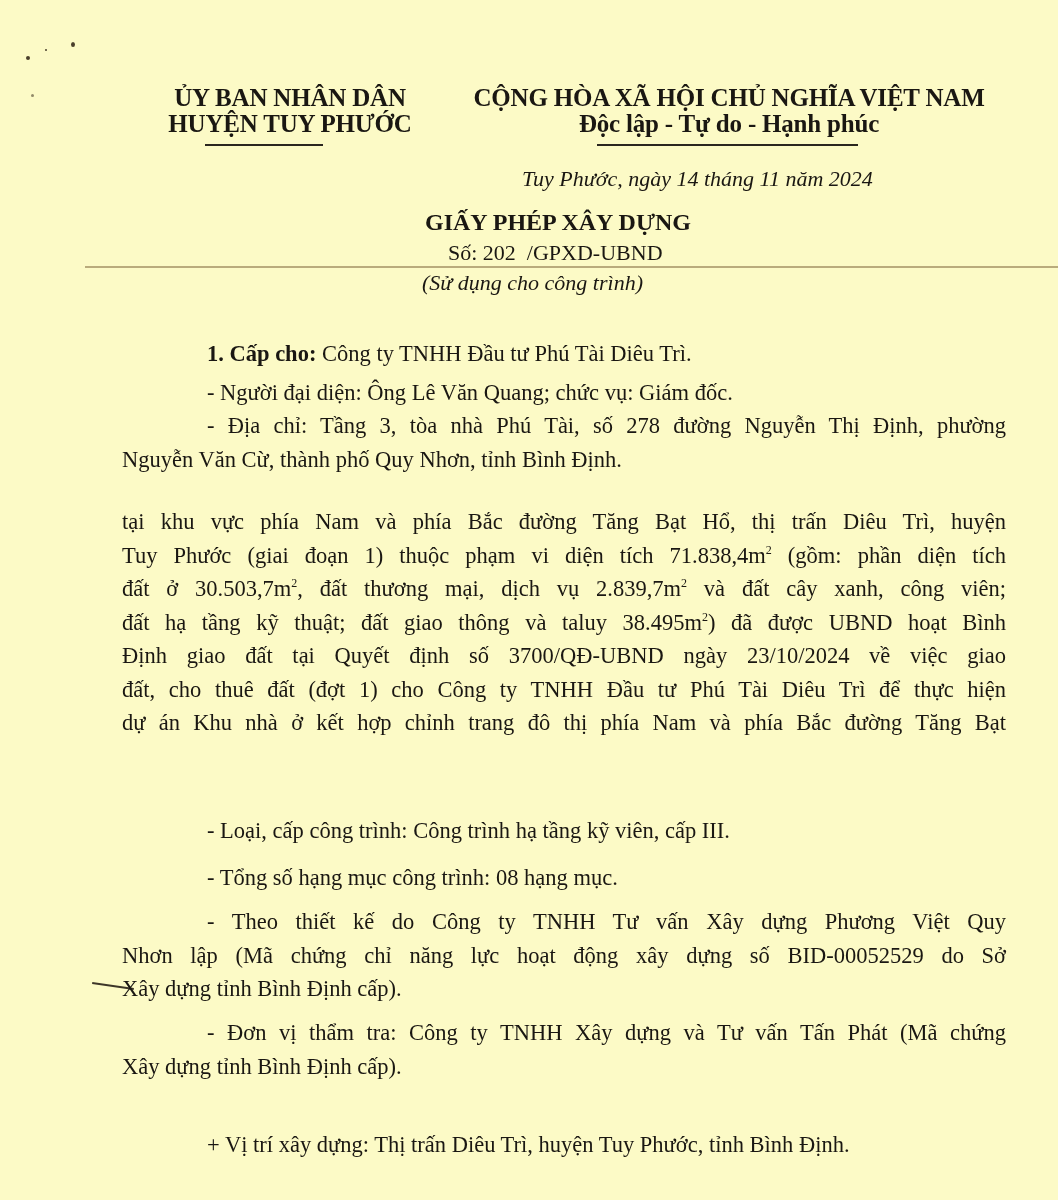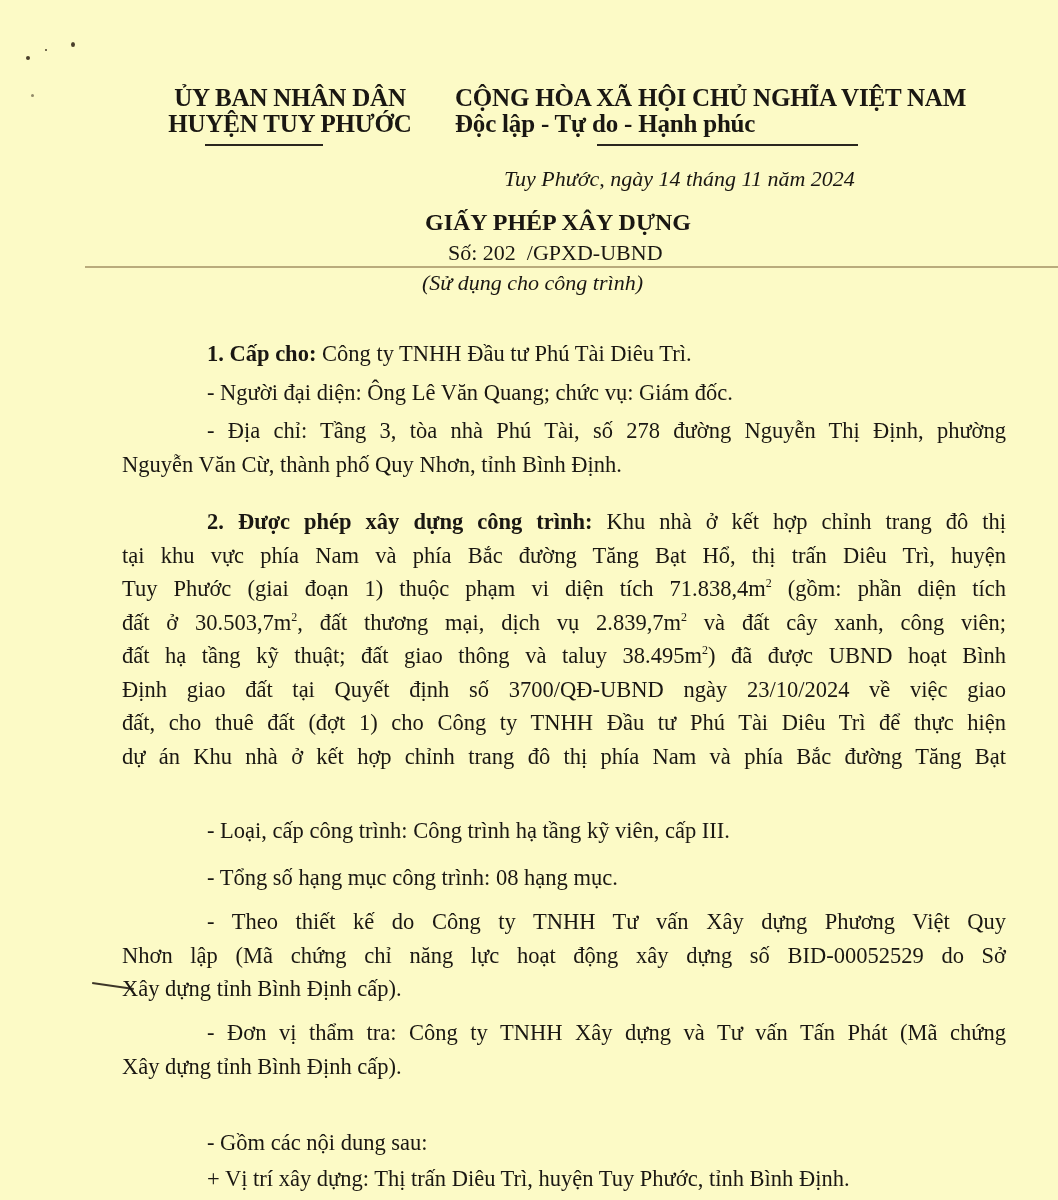--- a/index.html
+++ b/index.html
@@ -36,42 +36,41 @@
 <div class="speck" style="left:45px;top:49px;width:2px;height:2px;"></div>
 <div class="speck" style="left:31px;top:94px;width:3px;height:3px;opacity:.6"></div>
 <div class="mark" style="left:92px;top:985px;width:42px;"></div>
 
 <div class="abs hdr hdr-left" style="left:160px;top:84px;width:260px;">
   <div>ỦY BAN NHÂN DÂN</div>
   <div style="margin-top:-2px;">HUYỆN TUY PHƯỚC</div>
 </div>
 <div class="ul" style="left:205px;top:144px;width:118px;"></div>
 
-<div class="abs hdr" style="left:455px;top:84px;width:548px;text-align:left;">
+<div class="abs hdr" style="left:455px;top:84px;width:548px;text-align:center;">
   <div>CỘNG HÒA XÃ HỘI CHỦ NGHĨA VIỆT NAM</div>
   <div style="margin-top:-2px;">Độc lập - Tự do - Hạnh phúc</div>
 </div>
 <div class="ul" style="left:597px;top:144px;width:261px;"></div>
 
-<div class="abs date" style="left:504px;top:166px;">Tuy Phước, ngày 14 tháng 11 năm 2024</div>
+<div class="abs date" style="left:522px;top:166px;">Tuy Phước, ngày 14 tháng 11 năm 2024</div>
 
 <div class="abs title" style="left:425px;top:209px;">GIẤY PHÉP XÂY DỰNG</div>
 <div class="abs num" style="left:448px;top:240px;white-space:pre;">Số: 202  /GPXD-UBND</div>
 <div class="hline"></div>
 <div class="abs sub" style="left:422px;top:270px;">(Sử dụng cho công trình)</div>
 
 <div class="para" style="top:337px;">
   <span class="line last indent"><b>1. Cấp cho:</b><span> Công ty TNHH Đầu tư Phú Tài Diêu Trì.</span></span>
   <span class="line last indent" style="margin-top:5px;">- Người đại diện: Ông Lê Văn Quang; chức vụ: Giám đốc.</span>
-  <span class="line indent" style="margin-top:5px;">- Địa chỉ: Tầng 3, tòa nhà Phú Tài, số 278 đường Nguyễn Thị Định, phường</span>
+  <span class="line indent" style="">- Địa chỉ: Tầng 3, tòa nhà Phú Tài, số 278 đường Nguyễn Thị Định, phường</span>
   <span class="line last">Nguyễn Văn Cừ, thành phố Quy Nhơn, tỉnh Bình Định.</span>
 </div>
 
 <div class="para" style="top:505px;">
-  <span class="line indent"><b>2. Được phép xây dựng công trình:</b><span> Khu nhà ở kết hợp chỉnh trang đô thị</span></span>
   <span class="line">tại khu vực phía Nam và phía Bắc đường Tăng Bạt Hổ, thị trấn Diêu Trì, huyện</span>
   <span class="line"><span>Tuy Phước (giai đoạn 1) thuộc phạm vi diện tích 71.838,4m</span><sup>2</sup><span> (gồm: phần diện tích</span></span>
   <span class="line"><span>đất ở 30.503,7m</span><sup>2</sup><span>, đất thương mại, dịch vụ 2.839,7m</span><sup>2</sup><span> và đất cây xanh, công viên;</span></span>
   <span class="line"><span>đất hạ tầng kỹ thuật; đất giao thông và taluy 38.495m</span><sup>2</sup><span>) đã được UBND hoạt Bình</span></span>
   <span class="line">Định giao đất tại Quyết định số 3700/QĐ-UBND ngày 23/10/2024 về việc giao</span>
   <span class="line">đất, cho thuê đất (đợt 1) cho Công ty TNHH Đầu tư Phú Tài Diêu Trì để thực hiện</span>
   <span class="line">dự án Khu nhà ở kết hợp chỉnh trang đô thị phía Nam và phía Bắc đường Tăng Bạt</span>
 </div>
 
 <div class="para" style="top:814px;">
@@ -84,15 +83,14 @@
   <span class="line">Nhơn lập (Mã chứng chỉ năng lực hoạt động xây dựng số BID-00052529 do Sở</span>
   <span class="line last">Xây dựng tỉnh Bình Định cấp).</span>
 </div>
 
 <div class="para" style="top:1016px;">
   <span class="line indent">- Đơn vị thẩm tra: Công ty TNHH Xây dựng và Tư vấn Tấn Phát (Mã chứng</span>
   <span class="line last">Xây dựng tỉnh Bình Định cấp).</span>
 </div>
 
 <div class="para" style="top:1126px;">
-  <span class="line last indent">- Gồm các nội dung sau:</span>
   <span class="line last indent" style="margin-top:2px;">+ Vị trí xây dựng: Thị trấn Diêu Trì, huyện Tuy Phước, tỉnh Bình Định.</span>
 </div>
 
 </body></html>

